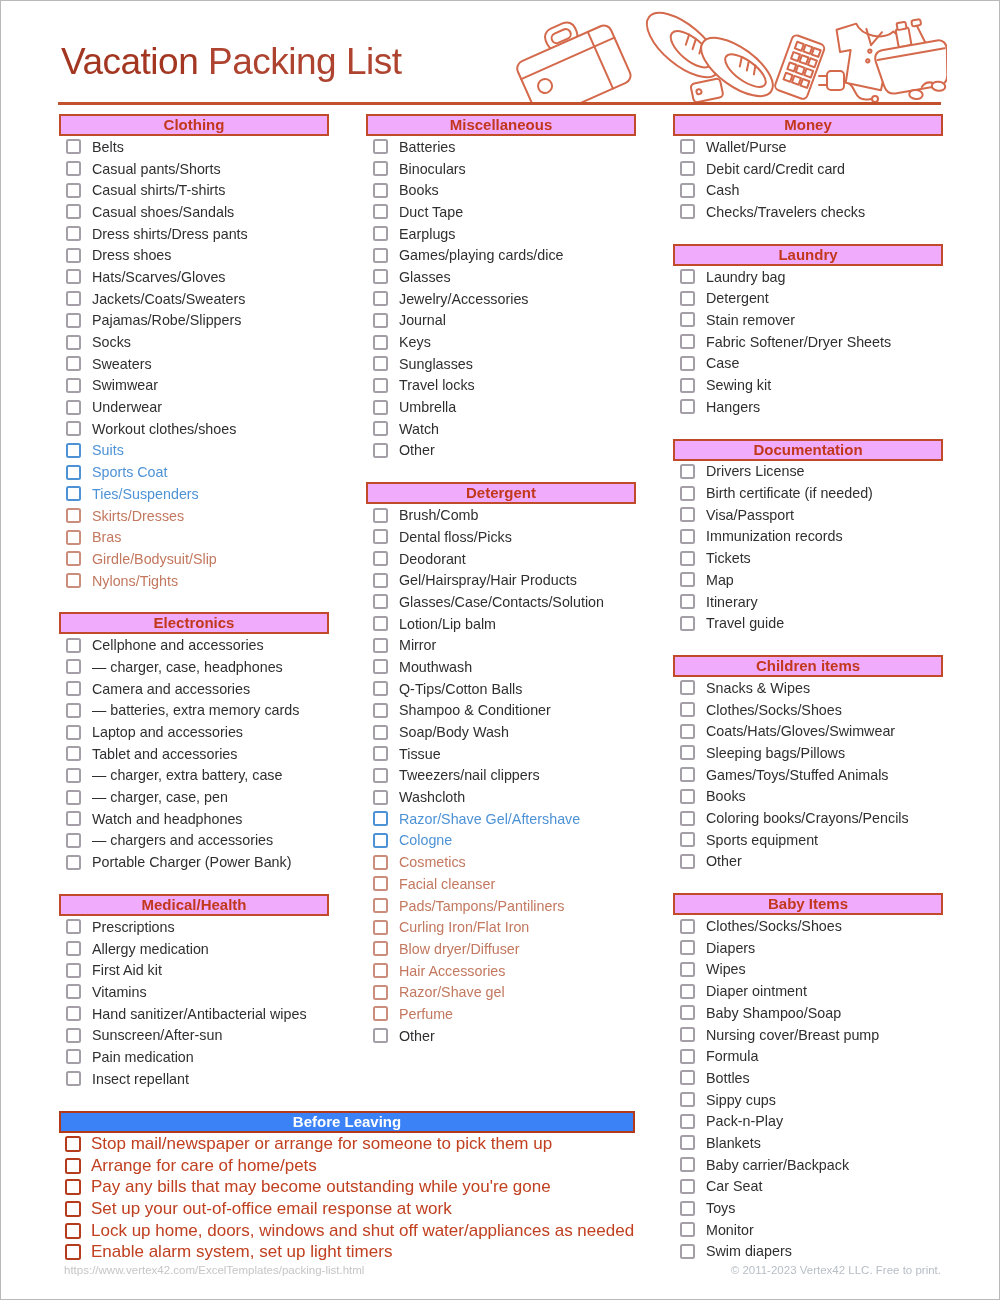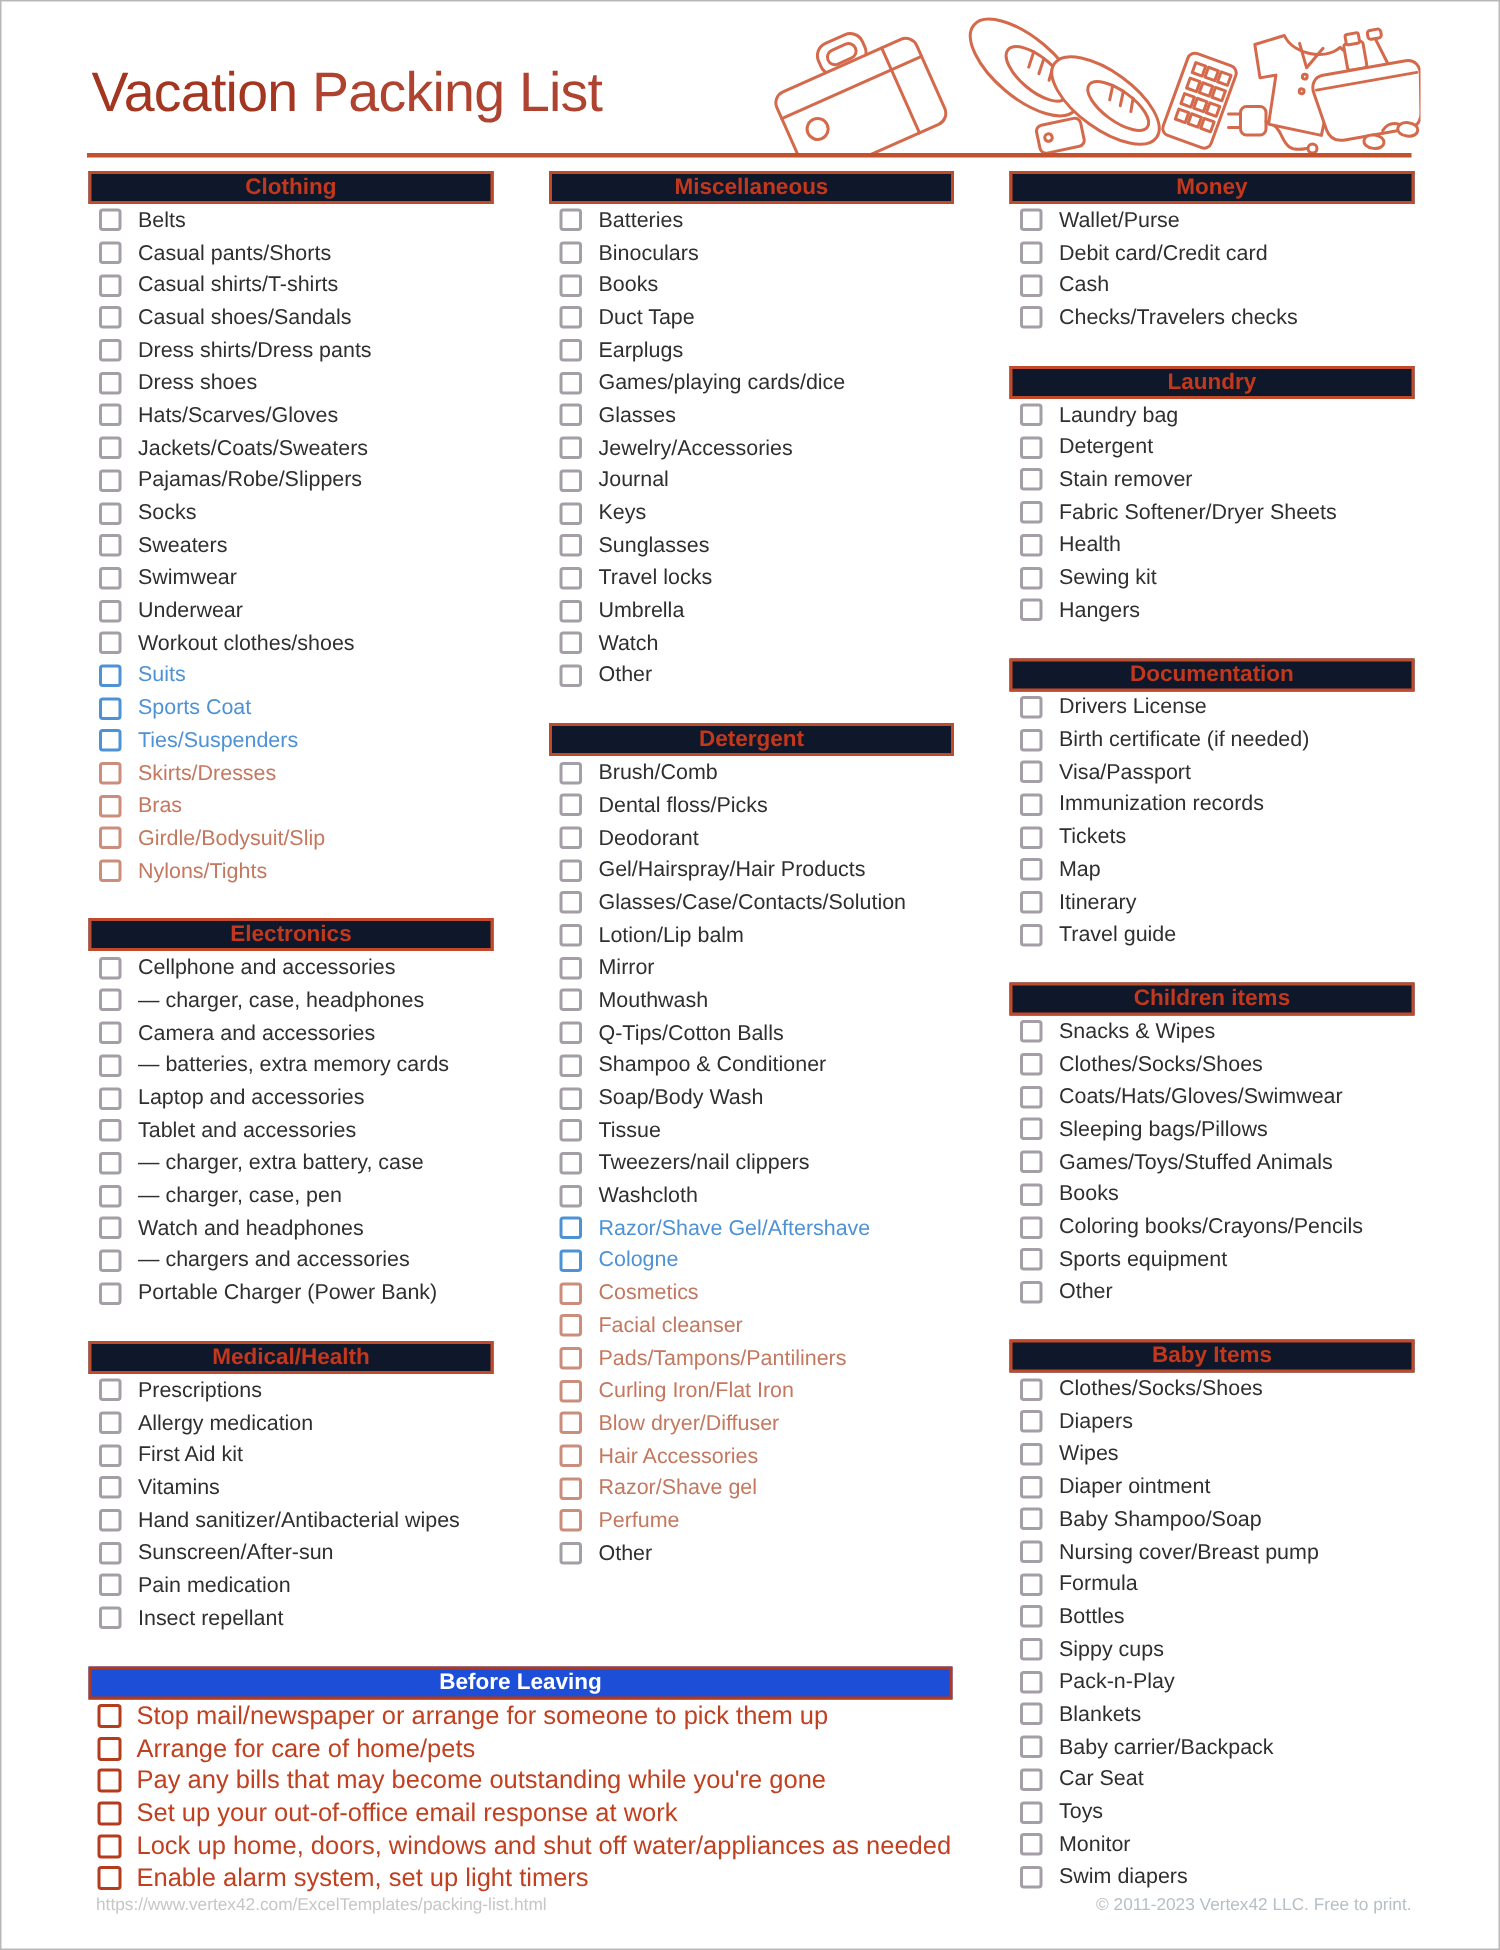--- a/index.html
+++ b/index.html
@@ -12,34 +12,34 @@
   .page-title{position:absolute;left:60px;top:40px;margin:0;font-size:37px;
     font-weight:400;color:#ae4330;letter-spacing:-.5px;white-space:nowrap}
   .page-title .t-bold{font-weight:400;color:#a33620}
   .header-rule{position:absolute;left:57px;right:58px;top:101px;height:3px;background:#c2512e}
   .illustration{position:absolute;right:52px;top:6px;width:436px;height:96px}
 
   
   .columns{position:absolute;left:58px;top:113px;display:flex;gap:37px}
   .col{width:270px}
   .list-section{margin-bottom:21px}
-  .sec-header{box-sizing:border-box;height:22px;border:2px solid #c04a2a;background:#0f172a;
+  .sec-header{box-sizing:border-box;height:22px;border:2px solid #c04a2a;background:#f0abfc;
     color:#c2381c;font-weight:700;font-size:15px;text-align:center;line-height:18px}
   .item{height:21.7px;display:flex;align-items:center}
   .cb{box-sizing:border-box;width:15px;height:15px;border:2px solid #a49ea6;border-radius:2.5px;
     margin:0 11px 0 7px;background:#fff;flex:none;cursor:pointer}
   .lbl{font-size:14.3px;color:#2f2f31;white-space:nowrap}
   .item.men .cb{border-color:#4e92d6}
   .item.men .lbl{color:#4e92d6}
   .item.women .cb{border-color:#cb8d7c}
   .item.women .lbl{color:#c3785f}
 
   
   #before-leaving{position:absolute;left:58px;top:1110px;width:576px}
-  #before-leaving .sec-header{background:#1d4ed8;border-color:#b23919;color:#fff}
+  #before-leaving .sec-header{background:#3b82f6;border-color:#b23919;color:#fff}
   #before-leaving .item{height:21.7px}
   #before-leaving .cb{border-color:#b43b1c;width:16px;height:16px;border-width:2.5px;margin:0 10px 0 6px}
   #before-leaving .lbl{color:#c04020;font-size:17px}
 
   
   .footer-url{position:absolute;left:63px;top:1263px;font-size:11.5px;color:#c6c6c6}
   .footer-copy{position:absolute;right:58px;top:1263px;font-size:11.5px;color:#b6bec6}
 </style>
 </head>
 <body>
@@ -502,21 +502,21 @@
         <div class="item">
           <span class="cb"></span>
           <span class="lbl">Stain remover</span>
         </div>
         <div class="item">
           <span class="cb"></span>
           <span class="lbl">Fabric Softener/Dryer Sheets</span>
         </div>
         <div class="item">
           <span class="cb"></span>
-          <span class="lbl">Health</span>
+          <span class="lbl">Case</span>
         </div>
         <div class="item">
           <span class="cb"></span>
           <span class="lbl">Sewing kit</span>
         </div>
         <div class="item">
           <span class="cb"></span>
           <span class="lbl">Hangers</span>
         </div>
       </section>

